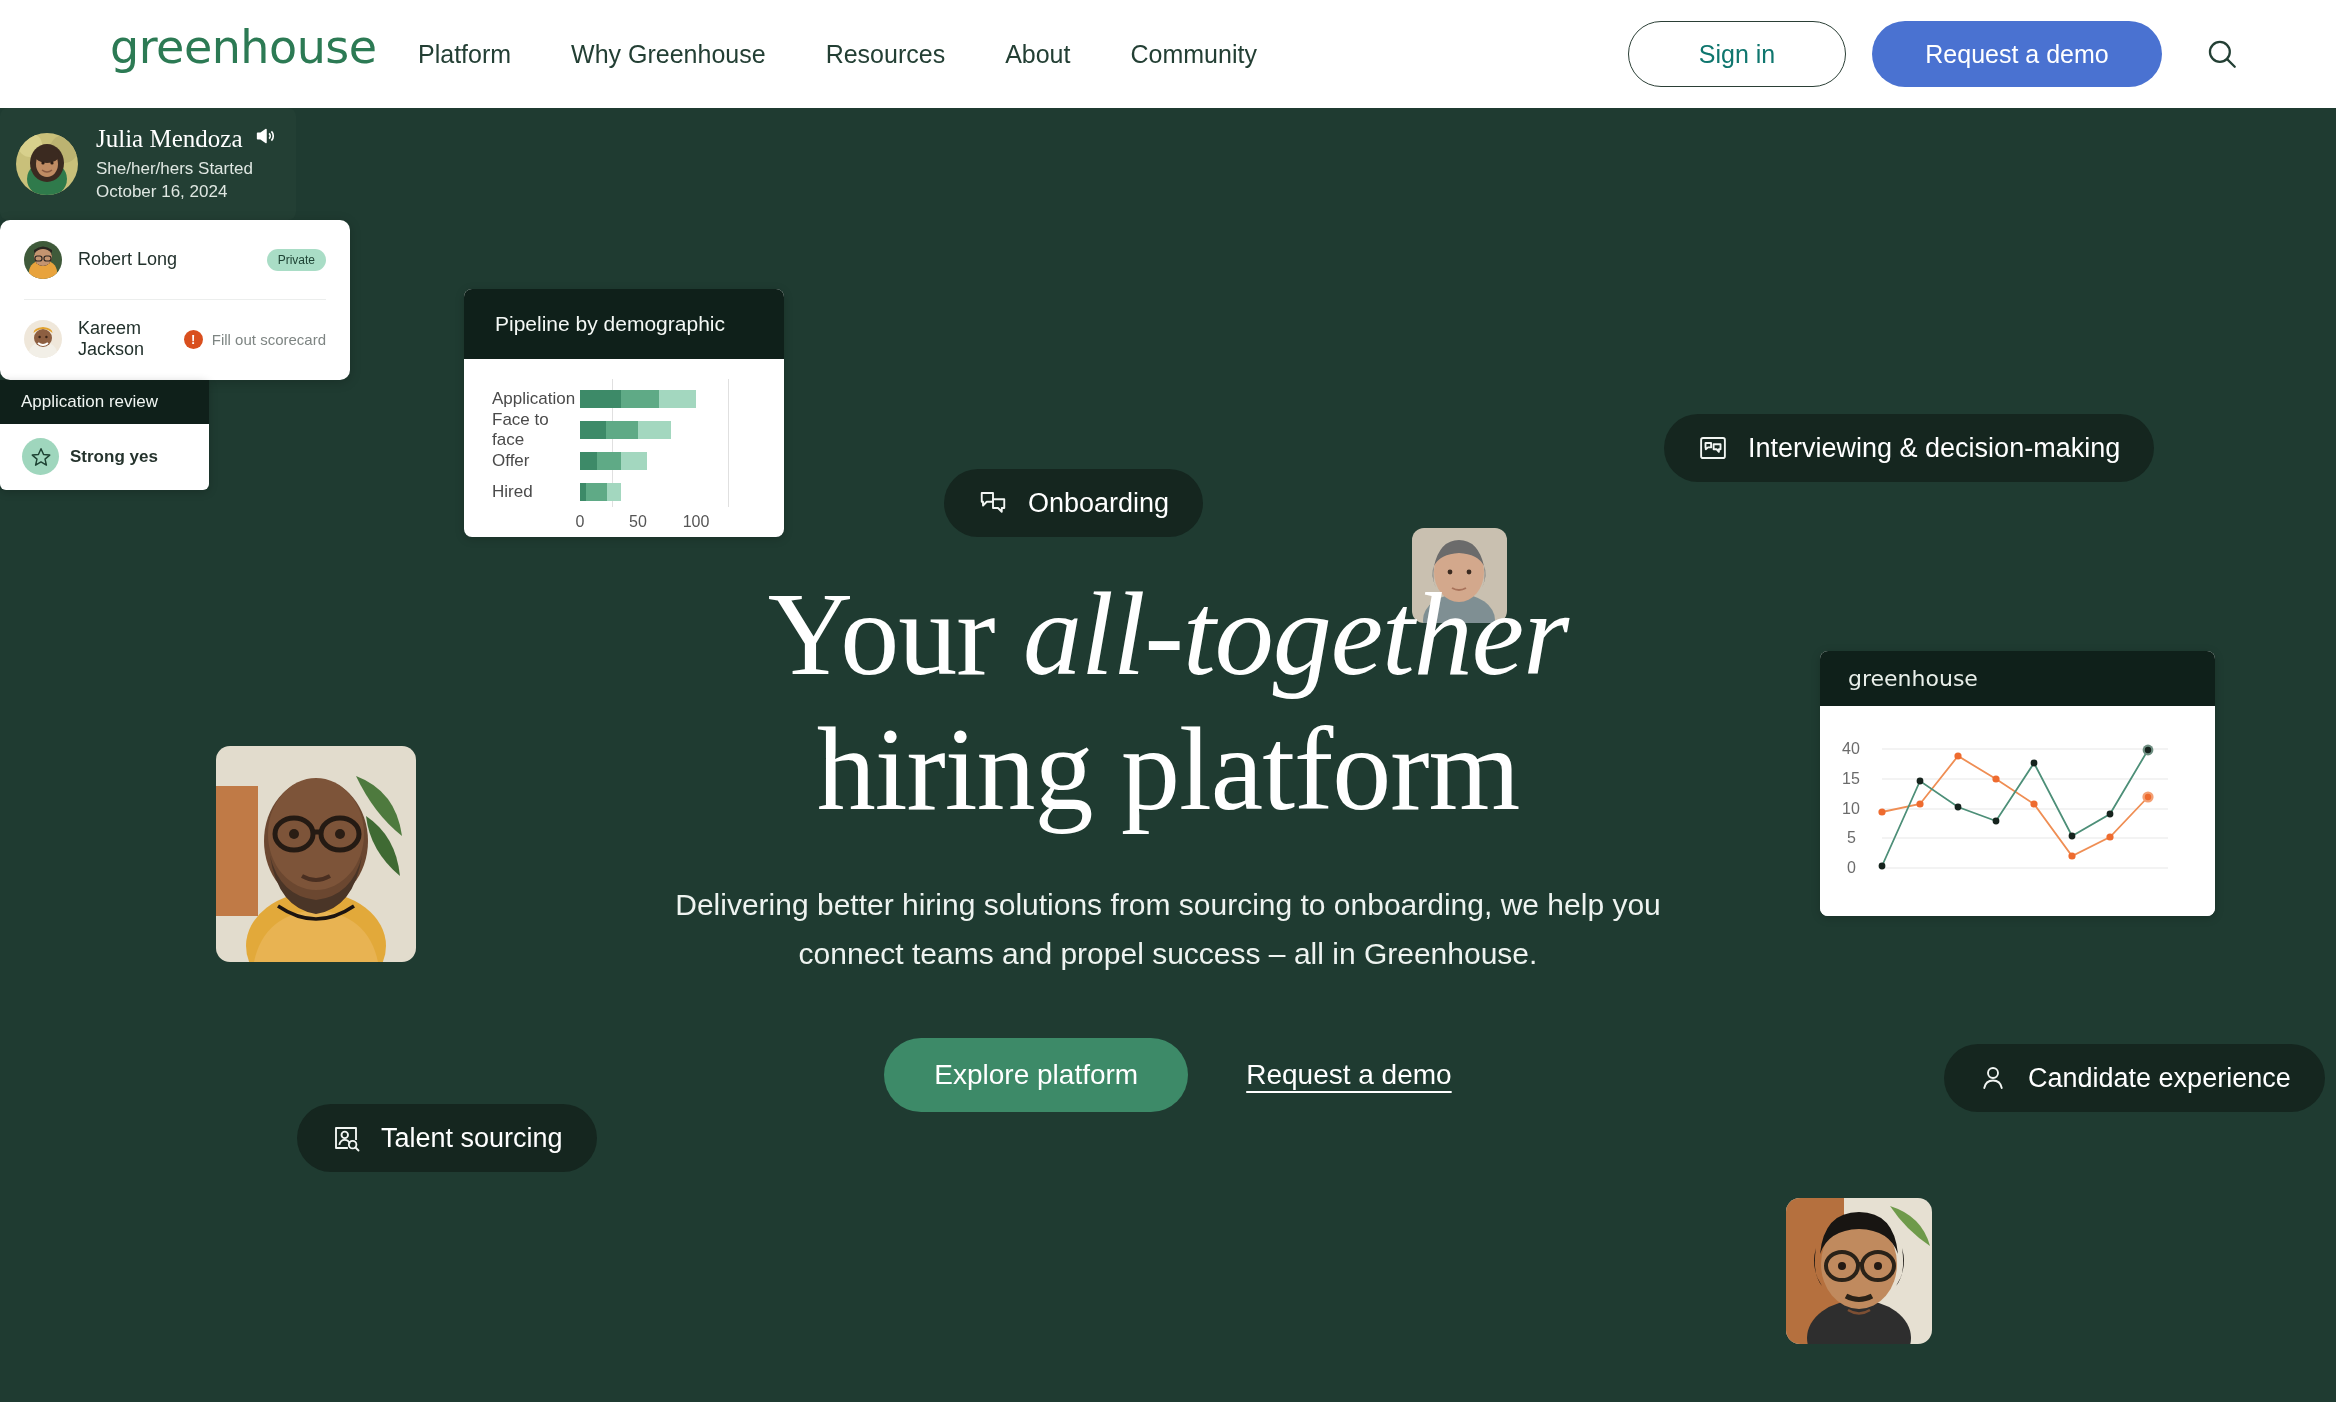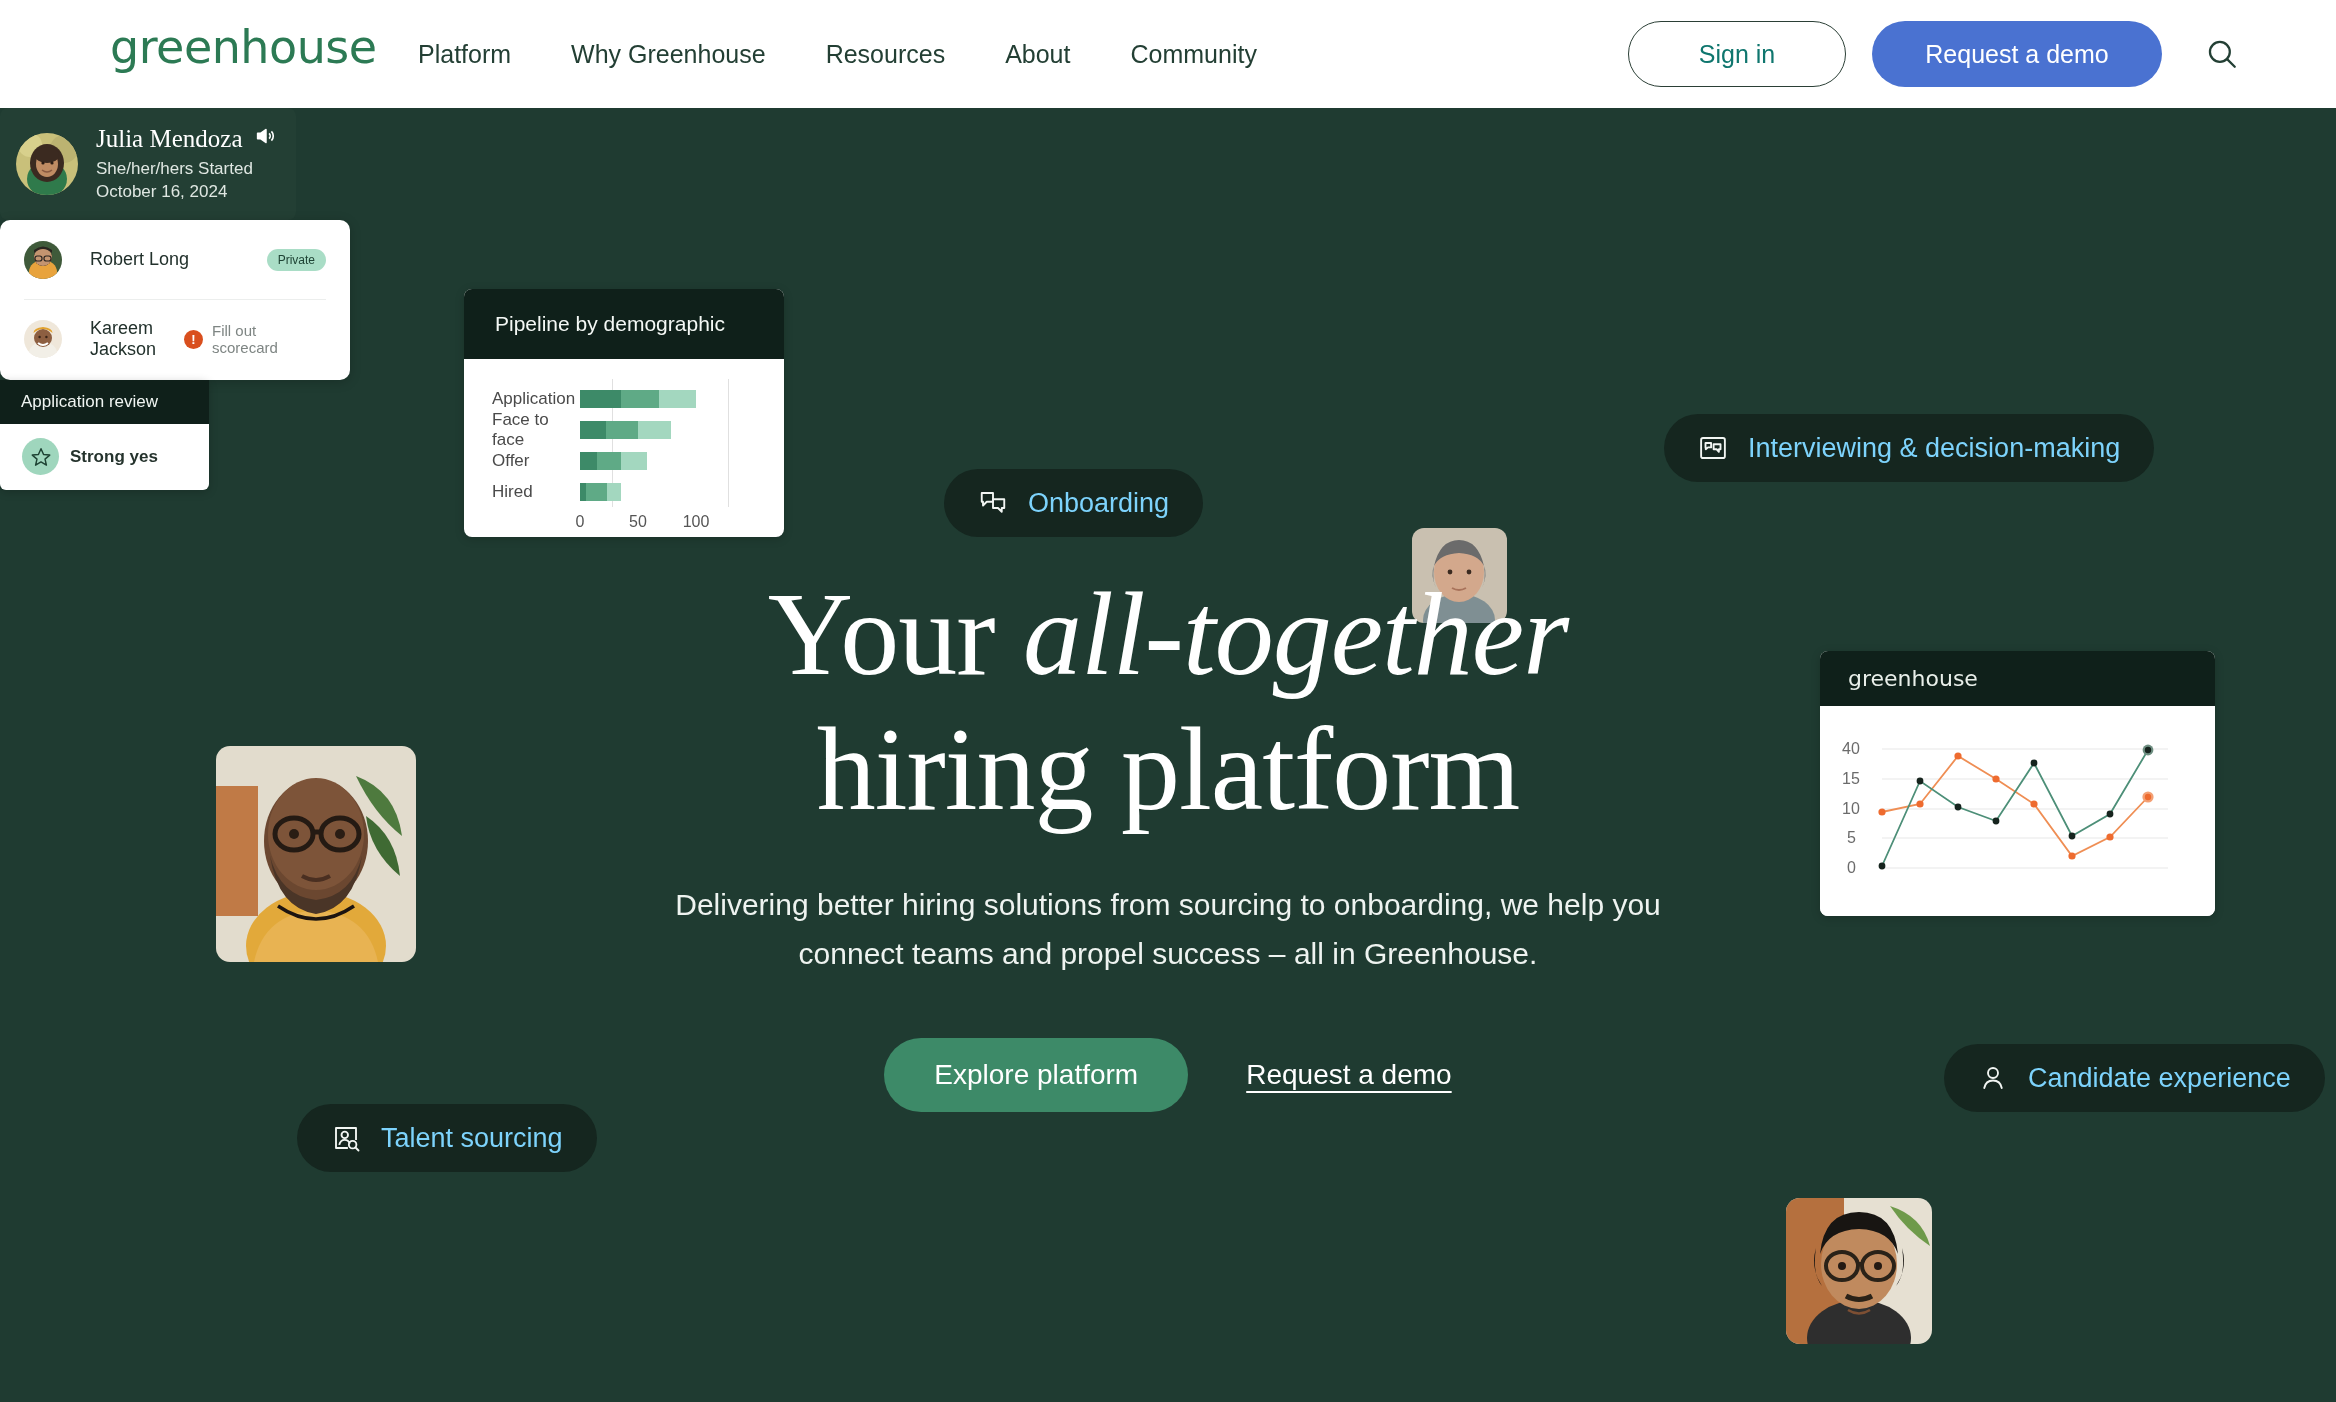--- a/index.html
+++ b/index.html
@@ -89,21 +89,21 @@
   .link-demo {
     font-size: 28px; color: #fff; text-decoration: underline;
     text-underline-offset: 7px; cursor: pointer;
     font-family: "Liberation Sans", sans-serif;
   }
 
   
   .pill {
     position: absolute; display: flex; align-items: center; gap: 20px;
     height: 68px; padding: 0 34px; border-radius: 34px;
-    background: #15261f; color: #7dd3fc; font-size: 27px;
+    background: #15261f; color: #ffffff; font-size: 27px;
     white-space: nowrap; cursor: pointer;
     font-family: "Liberation Sans", sans-serif;
   }
   .pill svg { display: block; flex: none; }
 
   
   .card { position: absolute; border-radius: 8px; overflow: hidden; }
 
   
   .pipeline-card { left: 464px; top: 181px; width: 320px; height: 248px;
@@ -132,21 +132,21 @@
     padding-left: 28px; }
   .gh-logo { color: #e9efea; font-size: 22px; font-family: "DejaVu Sans", sans-serif; }
   .gh-body { position: relative; height: 210px; background: #fff; }
   .gh-ylabel { position: absolute; font-size: 16px; color: #6b6b6b;
     right: 0; transform: translateY(-50%); }
 
   
   .int-card { left: 1190px; top: 103px; width: 350px; height: 160px;
     background: #fff; border-radius: 10px; box-shadow: 0 2px 12px rgba(0,0,0,.2);
     padding: 0 24px; }
-  .int-row { display: flex; align-items: center; gap: 28px; height: 79px; }
+  .int-row { display: flex; align-items: center; gap: 16px; height: 79px; }
   .int-row + .int-row { border-top: 1px solid #eceeed; }
   .int-av { width: 38px; height: 38px; border-radius: 50%; flex: none; overflow: hidden; }
   .int-meta { flex: 1; }
   .int-name { font-size: 18px; color: #22312c; font-weight: 500; }
   .int-sub { margin-top: 6px; width: 96px; height: 7px; background: #e3e5e4; border-radius: 4px; }
   .badge-private { background: #a9ddc6; color: #1e4334; font-size: 12px;
     border-radius: 11px; padding: 4px 11px; }
   .scorecard { display: flex; align-items: center; gap: 9px;
     font-size: 15px; color: #7e8583; }
   .alert-dot { width: 19px; height: 19px; border-radius: 50%; background: #d94f1e;

